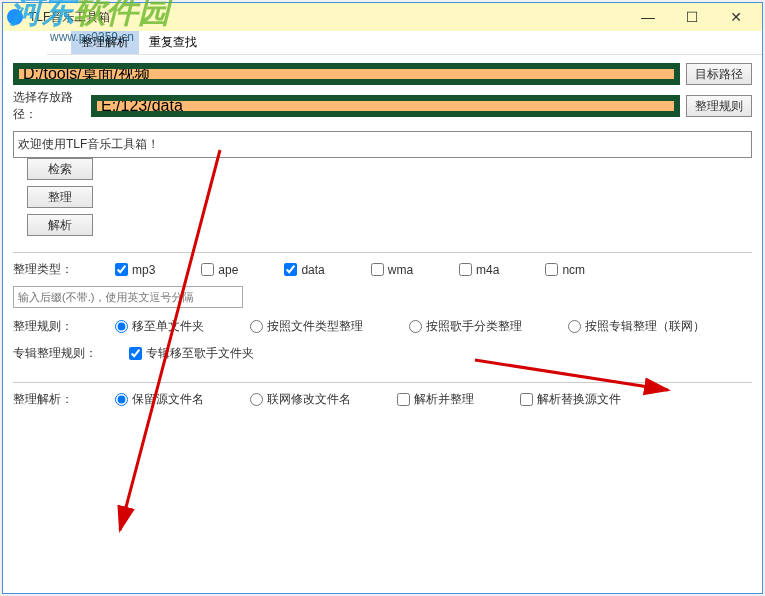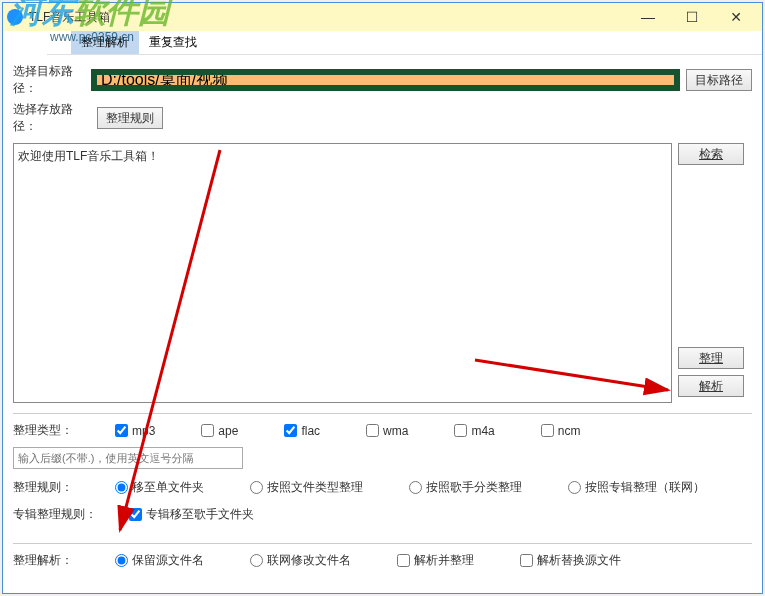--- a/index.html
+++ b/index.html
@@ -10,23 +10,23 @@
 .titlebar .title { flex: 1; }
 .titlebar .winbtn { width: 44px; height: 28px; display: flex; align-items: center; justify-content: center; cursor: pointer; font-size: 14px; font-family: Arial; }
 .menubar { height: 24px; background: #fff; display: flex; align-items: center; padding: 0 24px; font-size: 12px; border-bottom: 1px solid #e0e0e0; margin-left: 44px; }
 .menubar .mitem { padding: 3px 10px; cursor: pointer; }
 .menubar .mitem.active { background: #c2d8f0; }
 .content { flex: 1; padding: 8px 10px; display: flex; flex-direction: column; font-size: 12px; color: #333; }
 .row { display: flex; align-items: center; margin-bottom: 4px; }
 .row .lbl { width: 78px; }
 .row input.path { flex: 1; height: 22px; border: 6px solid #14532d; padding: 0 4px; font-size: 16px; background: #fdba74; }
 .btn { width: 66px; height: 22px; background: linear-gradient(#f8f8f8,#e6e6e6); border: 1px solid #888; font-size: 12px; margin-left: 6px; cursor: pointer; display: flex; align-items: center; justify-content: center; }
-.mid { display: flex; margin-top: 4px; }
+.mid { display: flex; margin-top: 4px; flex-direction: column; }
 .logbox { flex: 1; height: 260px; border: 1px solid #888; padding: 4px; font-size: 12px; background: #fff; }
-.sidecol { width: 74px; display: flex; flex-direction: column; align-items: flex-start; margin-left: 6px; text-decoration: underline; }
+.sidecol { width: 74px; display: flex; flex-direction: column; align-items: flex-end; margin-left: 6px; }
 .sidecol .btn { margin: 0 0 6px 0; }
 .spacer { flex: 1; }
 .hr { height: 1px; background: #ccc; margin: 10px 0 8px 0; }
 .optrow { display: flex; align-items: center; margin-bottom: 10px; font-size: 12px; flex-wrap: wrap; gap: 8px; }
 .optrow .lbl { width: 70px; }
 .ck, .rd { display: inline-flex; align-items: center; margin-right: 14px; cursor: pointer; padding-left: 24px; }
 .ck input, .rd input { margin-right: 4px; width: 13px; height: 13px; }
 .extinput { width: 230px; height: 22px; border: 1px solid #aaa; padding: 0 4px; font-size: 11px; color: #999; }
 
 
@@ -51,26 +51,26 @@
     <div class="winbtn">✕</div>
   </div>
 
   <div class="menubar">
     <div class="mitem active">整理解析</div>
     <div class="mitem">重复查找</div>
   </div>
 
   <div class="content">
     <div class="row">
-      <span class="lbl">选择目标路径：</span>
       <input class="path" value="D:/tools/桌面/视频" style="">
       <div class="btn">目标路径</div>
     </div>
     <div class="row">
       <span class="lbl">选择存放路径：</span>
+      <input class="path" value="E:/123/data" style="">
       <div class="btn">整理规则</div>
     </div>
 
     <div class="mid">
       <div class="logbox">欢迎使用TLF音乐工具箱！</div>
       <div class="sidecol">
         <div class="btn">检索</div>
         <div class="spacer"></div>
         <div class="btn">整理</div>
         <div class="btn">解析</div>
@@ -84,21 +84,21 @@
       <label class="ck">
           <input type="checkbox" checked="" style="">
           <span>mp3</span>
         </label>
       <label class="ck">
           <input type="checkbox" style="">
           <span>ape</span>
         </label>
       <label class="ck">
           <input type="checkbox" checked="" style="">
-          <span>flac</span>
+          <span>data</span>
         </label>
       <label class="ck">
           <input type="checkbox" style="">
           <span>wma</span>
         </label>
       <label class="ck">
           <input type="checkbox" style="">
           <span>m4a</span>
         </label>
       <label class="ck">

